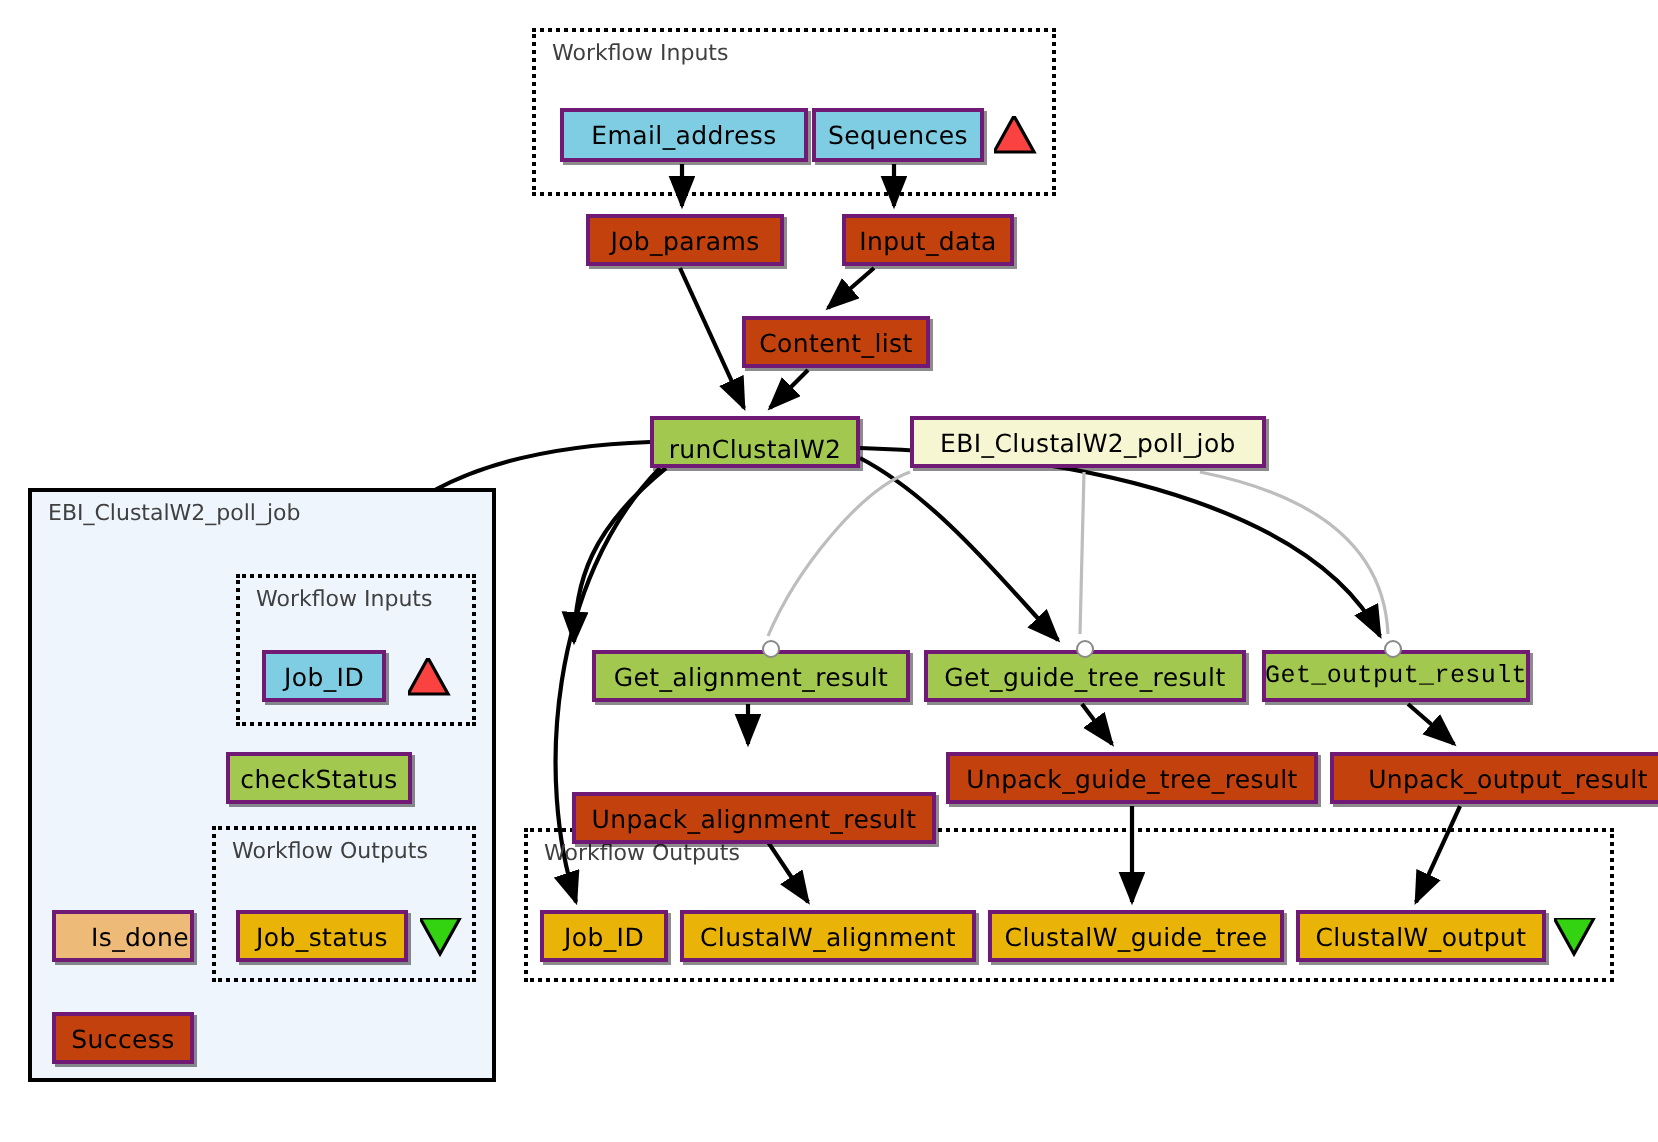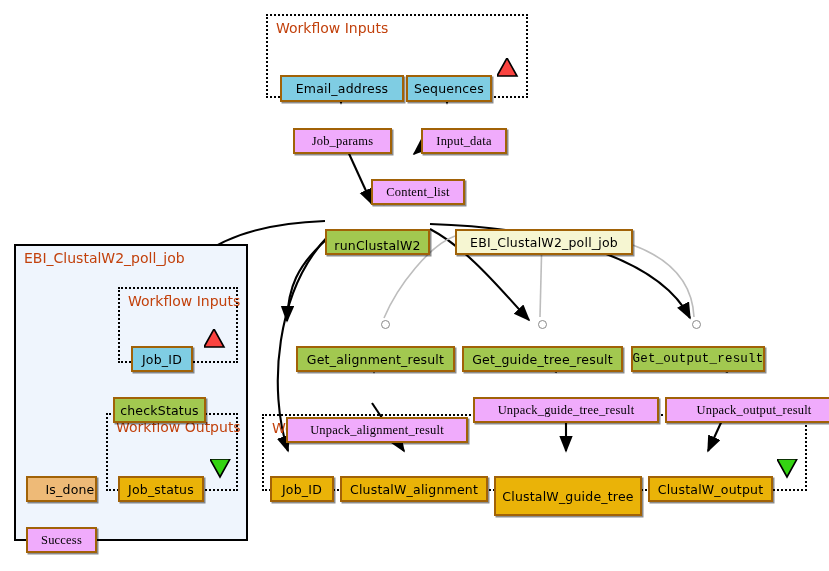--- a/index.html
+++ b/index.html
@@ -19,34 +19,33 @@
     position: absolute;
     left: 0;
     top: 0;
     width: 829px;
     height: 571px;
     pointer-events: none;
   }
   .node {
     position: absolute;
     box-sizing: border-box;
-    border: 2px solid #a16207;
+    border: 2px solid #701a75;
     display: flex;
     align-items: center;
     justify-content: center;
     font-size: 12.5px;
     color: #000000;
     letter-spacing: 0.2px;
     white-space: nowrap;
     z-index: 3;
     box-shadow: 1.5px 1.5px 0 rgba(0,0,0,0.45);
-    margin-top: 21px;
   }
   .node.input   { background: #7fcde3; }
-  .node.data    { background: #f0abfc; font-family: Liberation Serif, serif; }
+  .node.data    { background: #c2410c; }
   .node.proc    { background: #9ec martin; }
   .node.proc    { background: #a2c850; }
   .node.nested  { background: #f6f6d2; }
   .node.output  { background: #eab308; }
   .node.orange  { background: #eeba77; }
 
   .group {
     position: absolute;
     box-sizing: border-box;
     z-index: 1;
@@ -54,22 +53,22 @@
   .group.dotted {
     border: 2px dotted #000000;
     background: transparent;
   }
   .group.solid-sub {
     border: 2px solid #000000;
     background: #eff5fd;
   }
   .group-label {
     position: absolute;
-    font-size: 14px;
-    color: #c2410c;
+    font-size: 11px;
+    color: #404040;
     white-space: nowrap;
     z-index: 2;
     background: transparent;
   }
   .tri {
     position: absolute;
     width: 0;
     height: 0;
     z-index: 4;
   }
@@ -172,21 +171,21 @@
       </div>
       <div class="node data" style="left: 665px; top: 376px; width: 178px; height: 26px;">
         <span>Unpack_output_result</span>
       </div>
       <div class="node output" style="left: 270px; top: 455px; width: 64px; height: 26px;">
         <span>Job_ID</span>
       </div>
       <div class="node output" style="left: 340px; top: 455px; width: 148px; height: 26px;">
         <span>ClustalW_alignment</span>
       </div>
-      <div class="node output" style="left: 494px; top: 455px; width: 148px; height: 40px;">
+      <div class="node output" style="left: 494px; top: 455px; width: 148px; height: 26px;">
         <span>ClustalW_guide_tree</span>
       </div>
       <div class="node output" style="left: 648px; top: 455px; width: 125px; height: 26px;">
         <span>ClustalW_output</span>
       </div>
       <div class="node input" style="left: 131px; top: 325px; width: 62px; height: 26px;">
         <span>Job_ID</span>
       </div>
       <div class="node proc" style="left: 113px; top: 376px; width: 93px; height: 26px;">
         <span>checkStatus</span>

